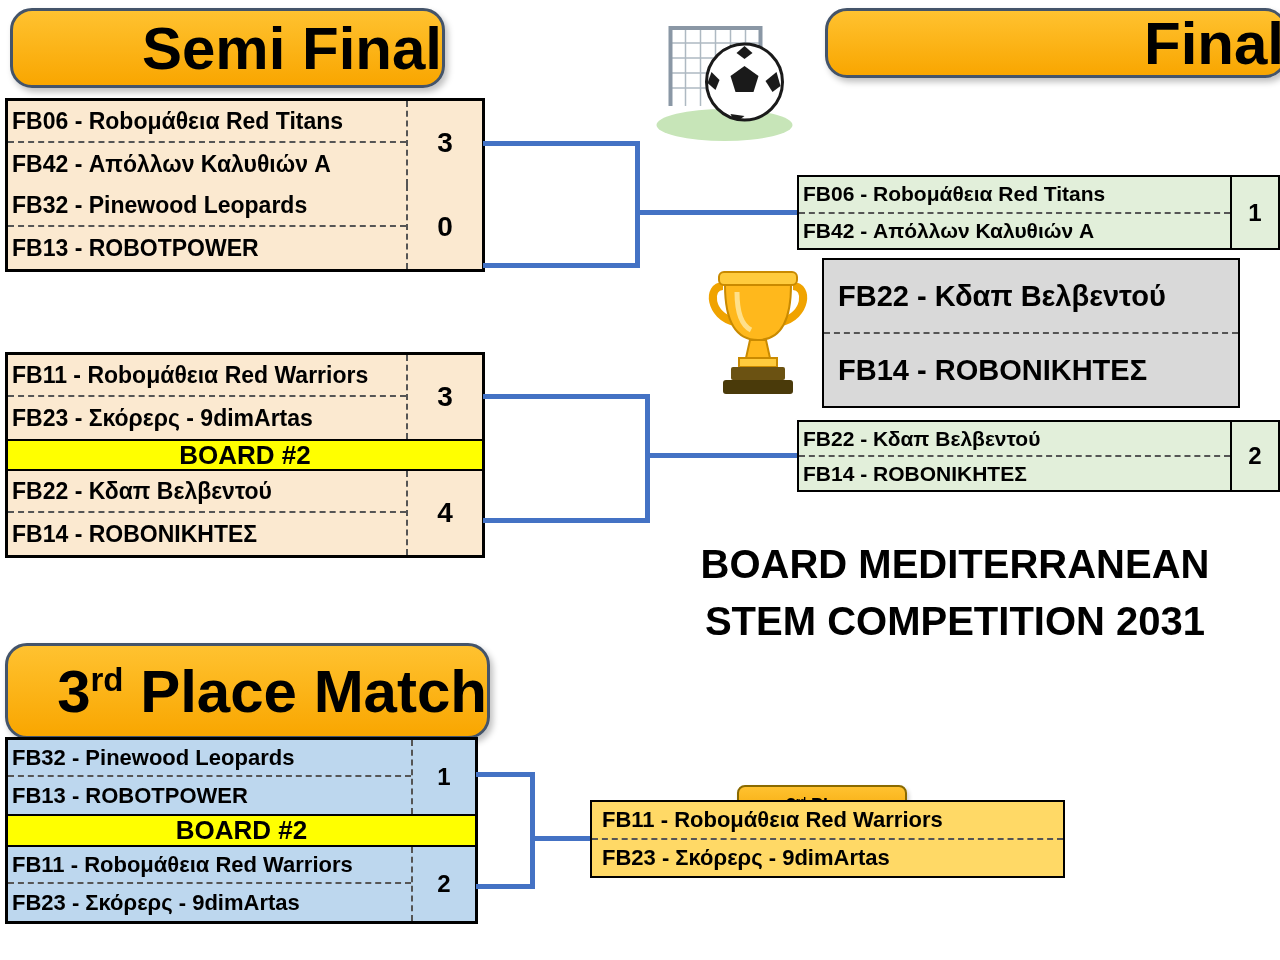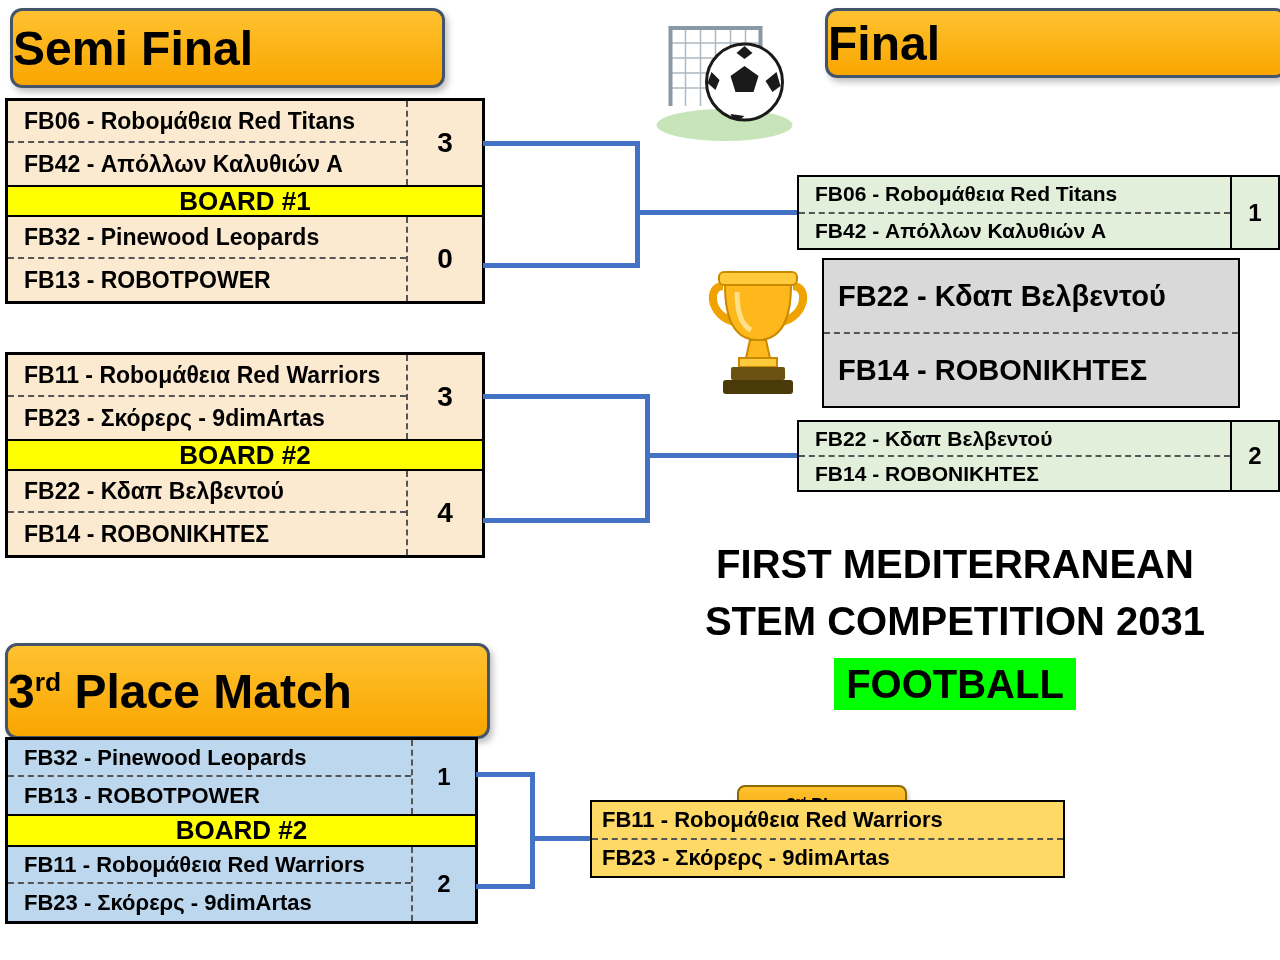--- a/index.html
+++ b/index.html
@@ -1,27 +1,27 @@
 <!DOCTYPE html>
 <html><head>
 <meta charset="utf-8">
 <style>
   html,body{margin:0;padding:0;}
   body{width:1280px;height:960px;position:relative;background:#ffffff;
        font-family:"Liberation Sans",sans-serif;color:#000;overflow:hidden;}
   *{box-sizing:border-box;}
   .hdr{position:absolute;background:linear-gradient(180deg,#FFC230 0%,#F9A600 100%);
-       border:3px solid #44546A;border-radius:12px;display:flex;align-items:center;
-       justify-content:flex-start;font-weight:bold;font-size:48px;
+       border:3px solid #44546A;border-radius:22px;display:flex;align-items:center;
+       justify-content:flex-end;font-weight:bold;font-size:60px;
        box-shadow:3px 4px 6px rgba(0,0,0,0.25);}
   sup{font-size:55%;line-height:0;}
   .match{position:absolute;border:3px solid #000;background:#fff;}
   .pair{display:flex;}
   .names{flex:1;display:flex;flex-direction:column;min-width:0;}
-  .team{display:flex;align-items:center;padding-left:16px;font-weight:bold;white-space:nowrap;overflow:hidden;}
+  .team{display:flex;align-items:center;padding-left:4px;font-weight:bold;white-space:nowrap;overflow:hidden;}
   .semi .team{height:42px;background:#FBE9D0;font-size:23px;}
   .third .team{height:37px;background:#BDD7EE;font-size:22px;}
   .dash-b{border-bottom:2px dashed #555;}
   .score{display:flex;align-items:center;justify-content:center;font-weight:bold;border-left:2px dashed #555;}
   .semi .score{width:76px;background:#FBE9D0;font-size:28px;}
   .third .score{width:64px;background:#BDD7EE;font-size:24px;}
   .board{background:#FFFF00;border-top:2px solid #000;border-bottom:2px solid #000;
          display:flex;align-items:center;justify-content:center;font-weight:bold;}
   .semi .board{height:32px;font-size:26px;}
   .third .board{height:33px;font-size:26px;}
@@ -59,21 +59,20 @@
 </div>
 
 <div class="match semi" style="left:5px;top:98px;width:480px;">
   <div class="pair">
     <div class="names">
       <div class="team dash-b">FB06 - Roboμάθεια Red Titans</div>
       <div class="team">FB42 - Απόλλων Καλυθιών A</div>
     </div>
     <div class="score">3</div>
   </div>
-  <div class="board">BOARD #1</div>
   <div class="pair">
     <div class="names">
       <div class="team dash-b">FB32 - Pinewood Leopards</div>
       <div class="team">FB13 - ROBOTPOWER</div>
     </div>
     <div class="score">0</div>
   </div>
 </div>
 
 <div class="match semi" style="left:5px;top:352px;width:480px;">
@@ -136,23 +135,22 @@
 <div class="badge" style="left:737px;top:753px;width:170px;height:40px;">
   <span><span>3</span><sup>rd</sup><span> Place</span></span>
 </div>
 
 <div class="twinner" style="left:590px;top:800px;width:475px;height:78px;">
   <div class="row dash-b">FB11 - Roboμάθεια Red Warriors</div>
   <div class="row">FB23 - Σκόρερς - 9dimArtas</div>
 </div>
 
 <div class="title">
-  <div>FIRST MEDITERRANEAN</div>
+  <div>BOARD MEDITERRANEAN</div>
   <div>STEM COMPETITION 2031</div>
-  <span class="flabel">FOOTBALL</span>
 </div>
 
 <div class="line" style="left:483px;top:141px;width:157px;height:5px;"></div>
 <div class="line" style="left:483px;top:263px;width:157px;height:5px;"></div>
 <div class="line" style="left:635px;top:141px;width:5px;height:127px;"></div>
 <div class="line" style="left:635px;top:210px;width:162px;height:5px;"></div>
 
 <div class="line" style="left:483px;top:394px;width:167px;height:5px;"></div>
 <div class="line" style="left:483px;top:518px;width:167px;height:5px;"></div>
 <div class="line" style="left:645px;top:394px;width:5px;height:129px;"></div>

